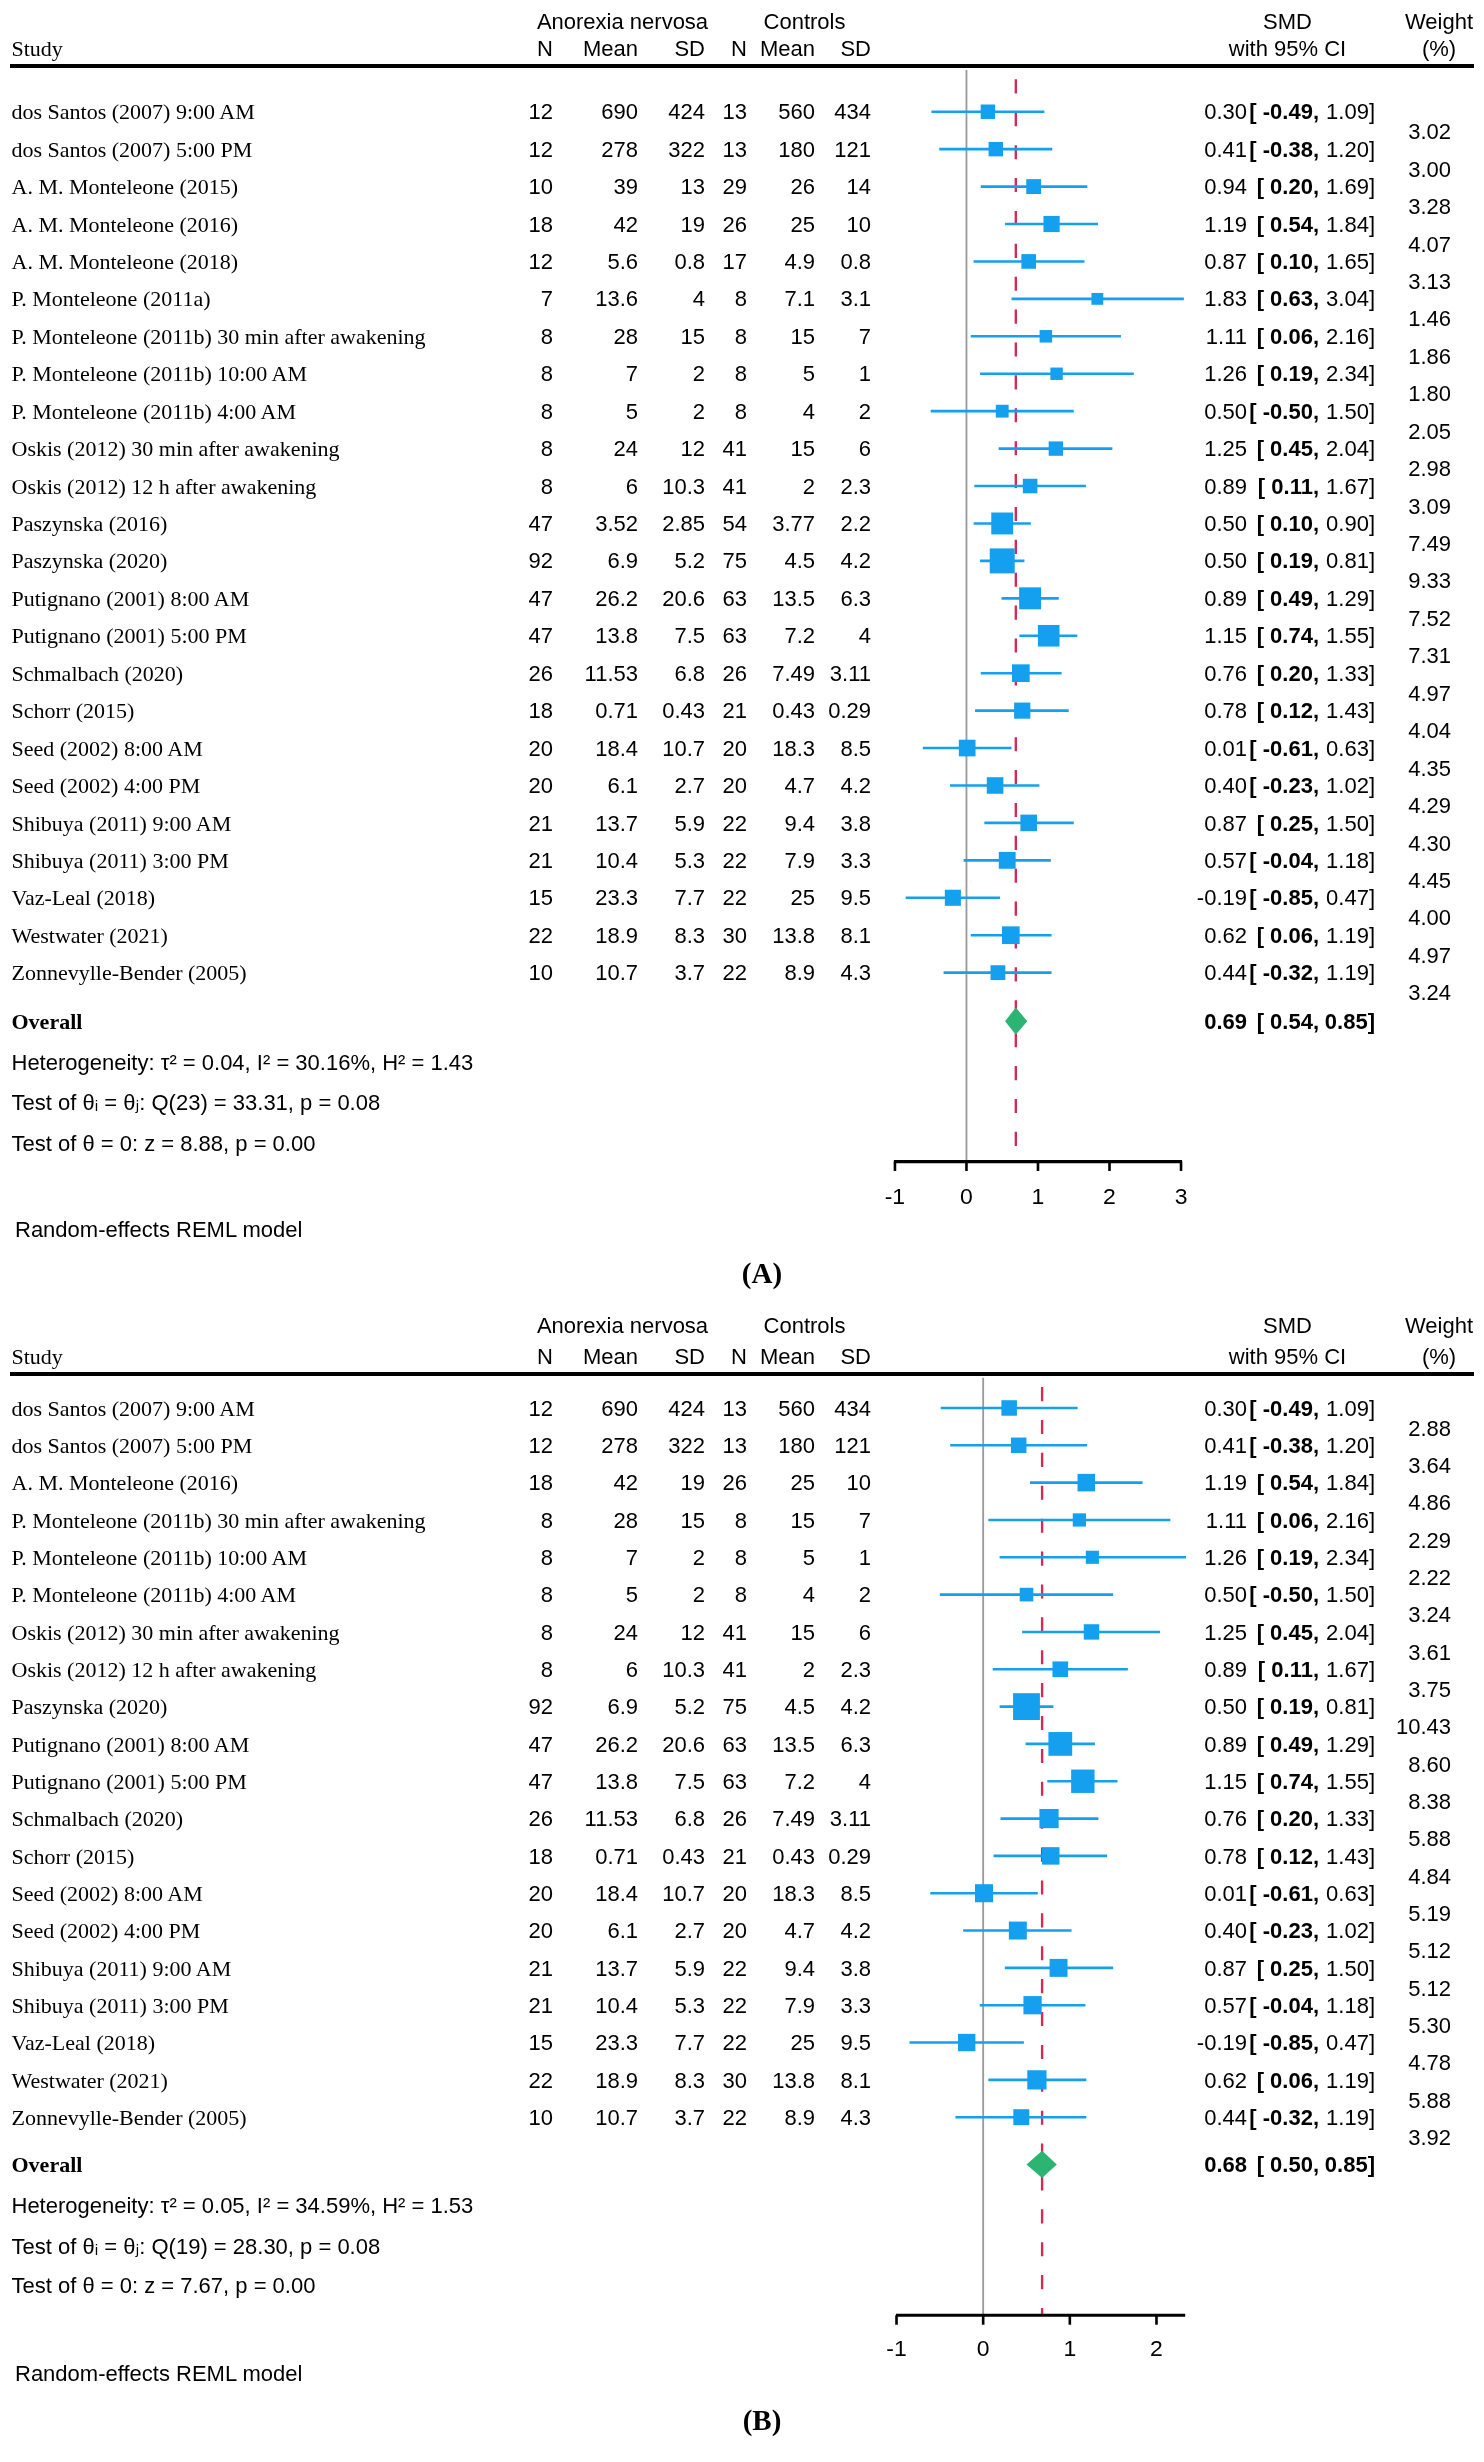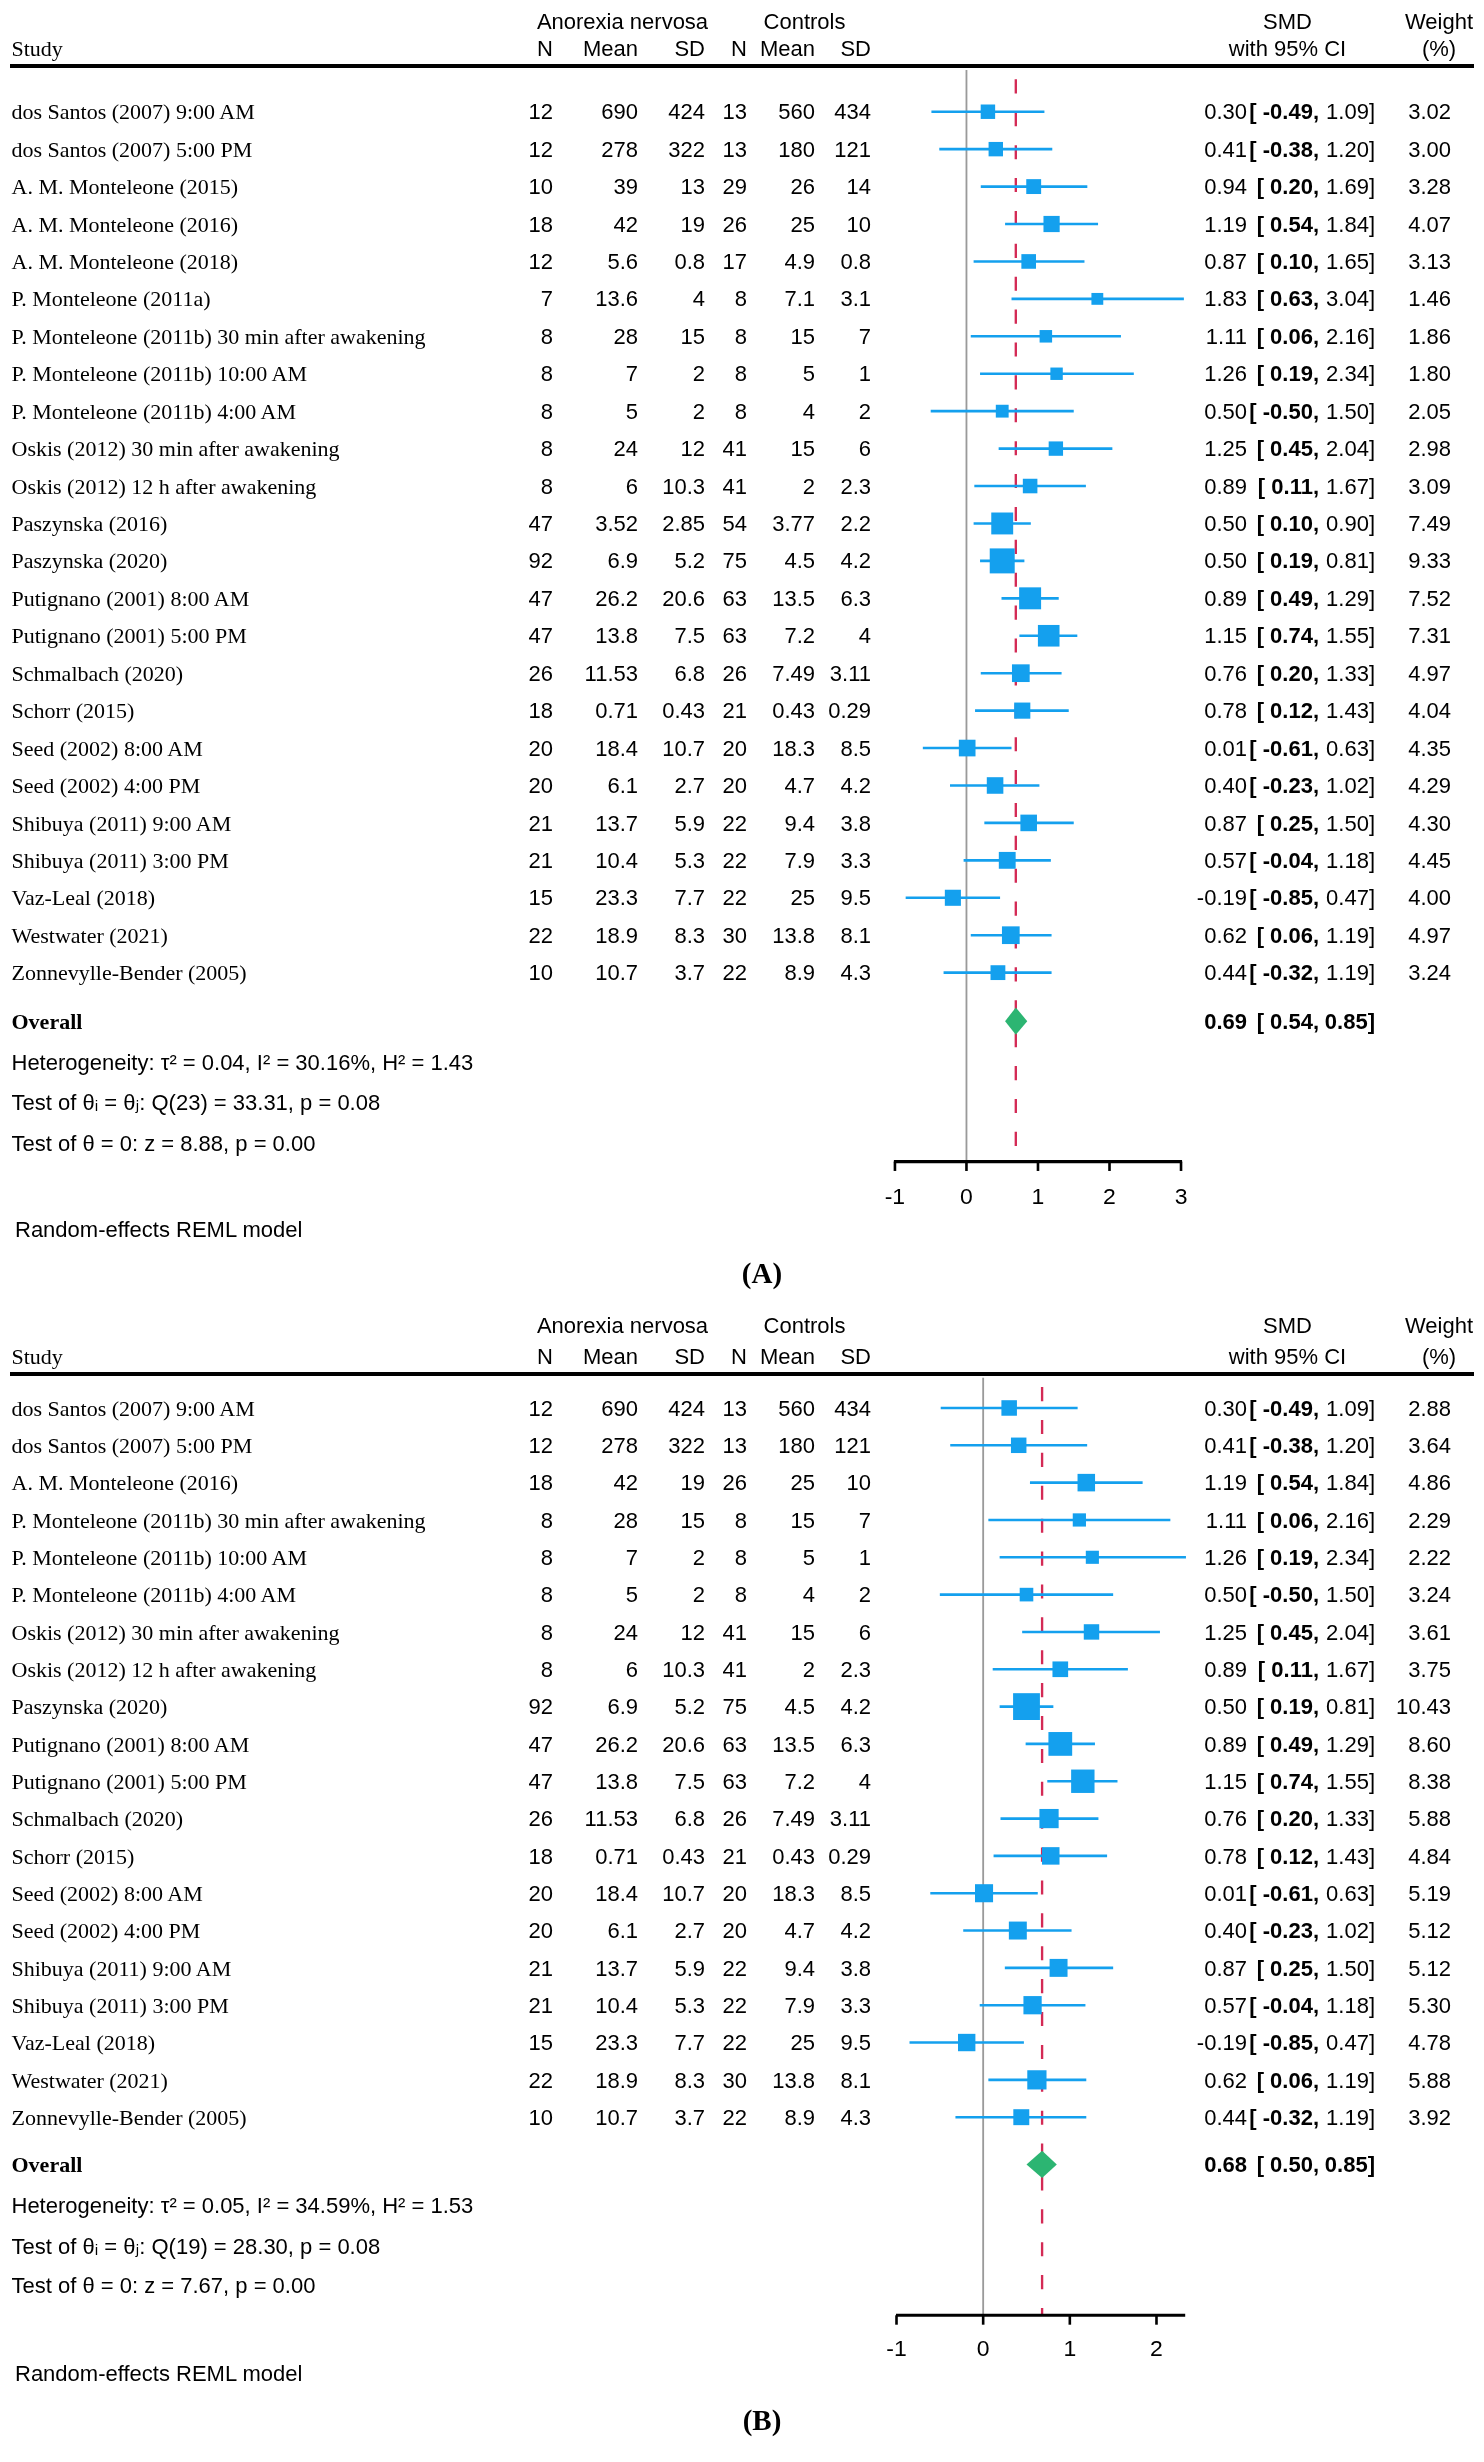--- a/index.html
+++ b/index.html
@@ -12,21 +12,21 @@
   .col-study{left:11.5px;font-family:Liberation Serif, serif;}
   .col-n1{right:932px;width:125px;text-align:right;}
   .col-mean1{right:847px;width:136px;text-align:right;}
   .col-sd1{right:780px;width:115px;text-align:right;}
   .col-n2{right:738px;width:84px;text-align:right;}
   .col-mean2{right:670px;width:125px;text-align:right;}
   .col-sd2{right:614px;width:115px;text-align:right;}
   .col-est{right:238px;width:157px;text-align:right;}
   .col-lo{right:166px;width:92px;text-align:right;font-weight:bold;}
   .col-hi{right:110px;width:56px;text-align:right;}
-  .col-wt{right:34px;width:125px;text-align:right;}
+  .col-wt{right:34px;width:125px;text-align:right;margin-top:20px;}
   .rule{position:absolute;left:10.4px;width:1464px;height:3.7px;background:#000;}
   .note{position:absolute;left:11.5px;font-size:22px;line-height:23px;white-space:nowrap;}
   .reml{position:absolute;left:15px;font-size:22px;line-height:23px;}
   .tag{position:absolute;font-family:"Liberation Serif","DejaVu Serif",serif;
        font-weight:bold;font-size:29px;line-height:29px;text-align:center;width:104px;}
   svg{position:absolute;left:0;top:0;pointer-events:none;}
 </style>
 </head>
 <body>
 

